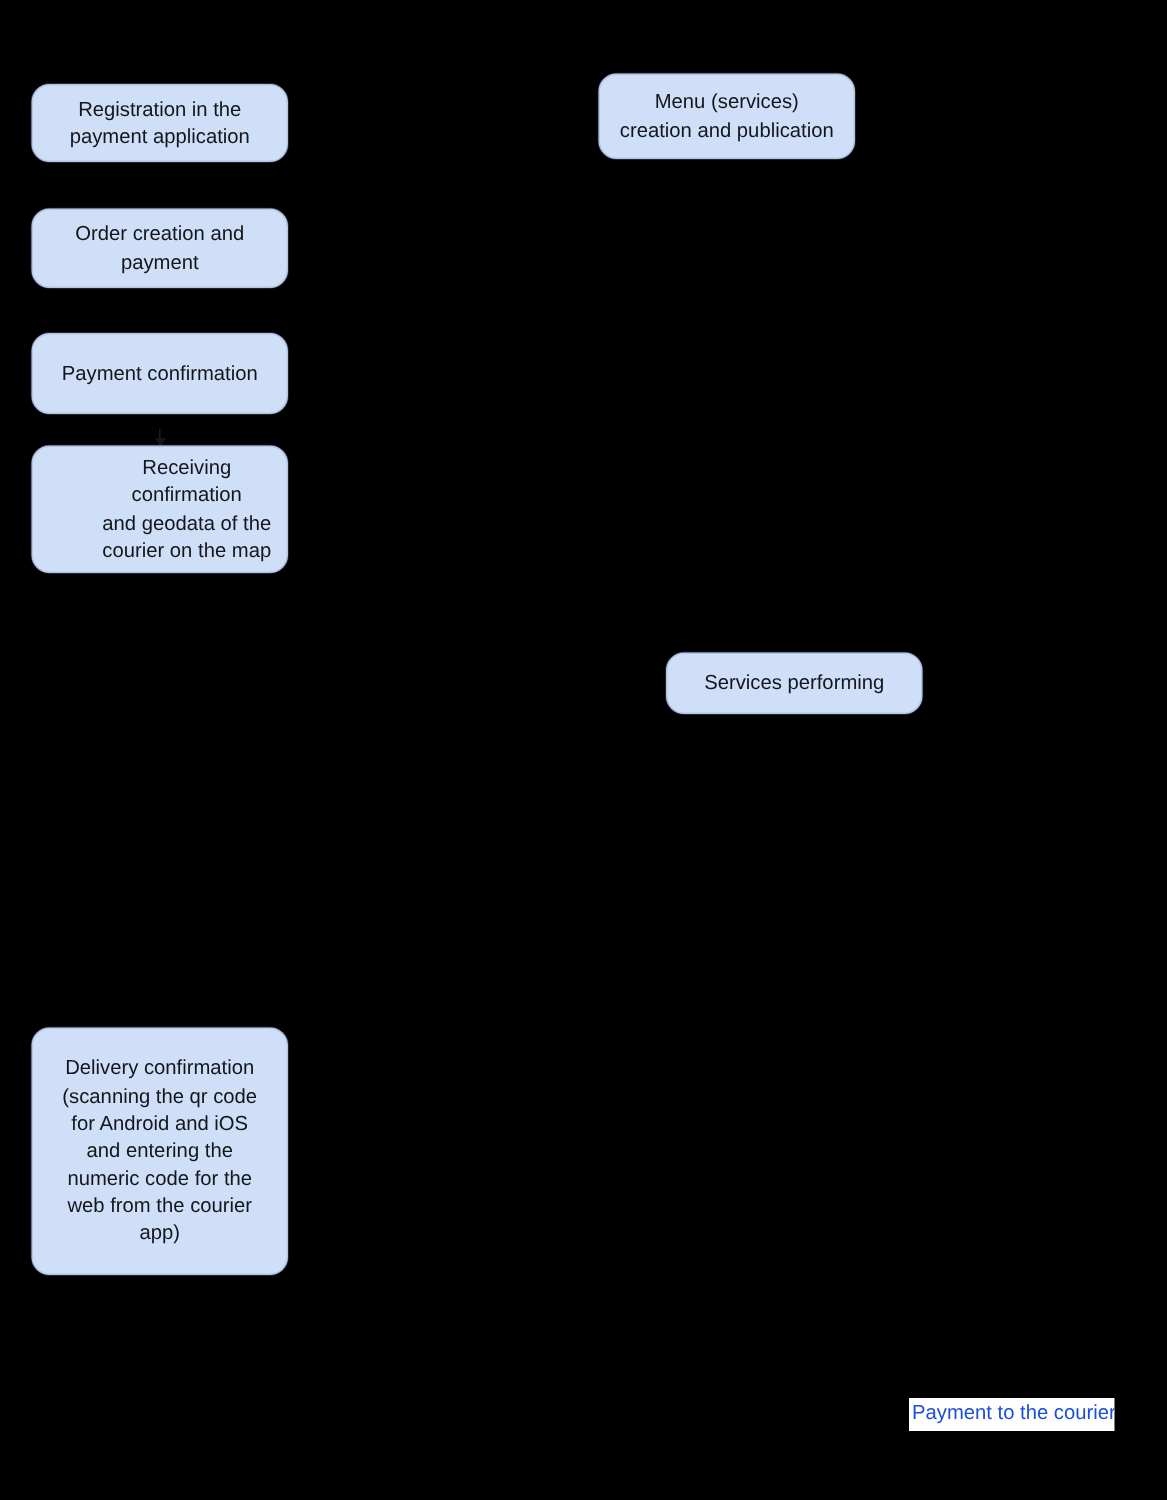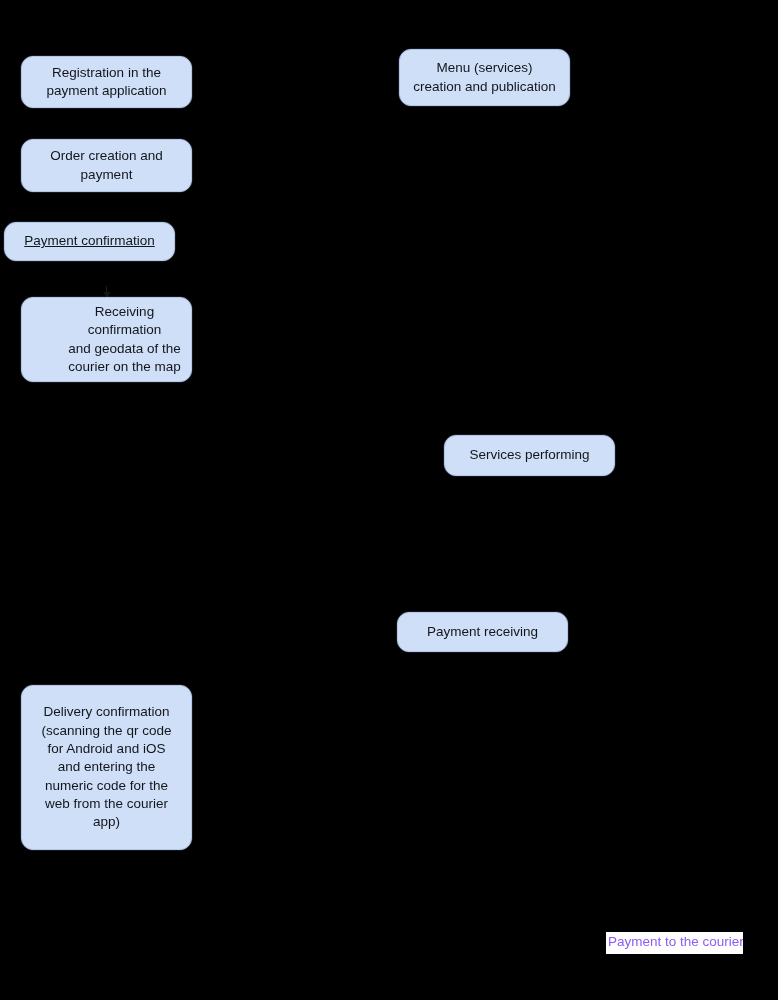--- a/index.html
+++ b/index.html
@@ -34,21 +34,21 @@
   }
   .node .node-label {
     display: block;
     width: 100%;
     white-space: pre-line;
   }
   .edge-label {
     position: absolute;
     box-sizing: border-box;
     background: #ffffff;
-    color: #8b5cf6;
+    color: #1d4ed8;
     font-size: 13.5px;
     line-height: 1.4;
     padding: 1px 2px;
     white-space: nowrap;
     overflow: hidden;
   }
   .connector {
     position: absolute;
     background: #1c1c1c;
   }
@@ -69,21 +69,21 @@
   <div class="node" style="left:21px; top:56px; width:171px; height:52px;">
     <span class="node-label">Registration in the
 payment application</span>
   </div>
 
   <div class="node" style="left:21px; top:139px; width:171px; height:53px;">
     <span class="node-label">Order creation and
 payment</span>
   </div>
 
-  <div class="node" style="left:4px; top:222px; width:171px; height:39px;text-decoration:underline;">
+  <div class="node" style="left:21px; top:222px; width:171px; height:54px;">
     <span class="node-label">Payment confirmation</span>
   </div>
 
   <div class="connector" style="left:106px; top:286px; width:1px; height:11px;"></div>
   <div class="arrowhead" style="left:103px; top:292px;"></div>
 
   <div class="node" style="left:21px; top:297px; width:171px; height:85px;padding-left:44px;">
     <span class="node-label">Receiving confirmation
 and geodata of the
 courier on the map</span>
@@ -101,21 +101,18 @@
 
   <div class="node" style="left:399px; top:49px; width:171px; height:57px;">
     <span class="node-label">Menu (services)
 creation and publication</span>
   </div>
 
   <div class="node" style="left:398px; top:435px; width:171px; height:41px;margin-left:46px;">
     <span class="node-label">Services performing</span>
   </div>
 
-  <div class="node" style="left:397px; top:612px; width:171px; height:40px;">
-    <span class="node-label">Payment receiving</span>
-  </div>
 
   <div class="edge-label" style="left:606px; top:932px; width:137px; height:22px;">
     <span>Payment to the courier</span>
   </div>
 
 </div>
 
 </body></html>

